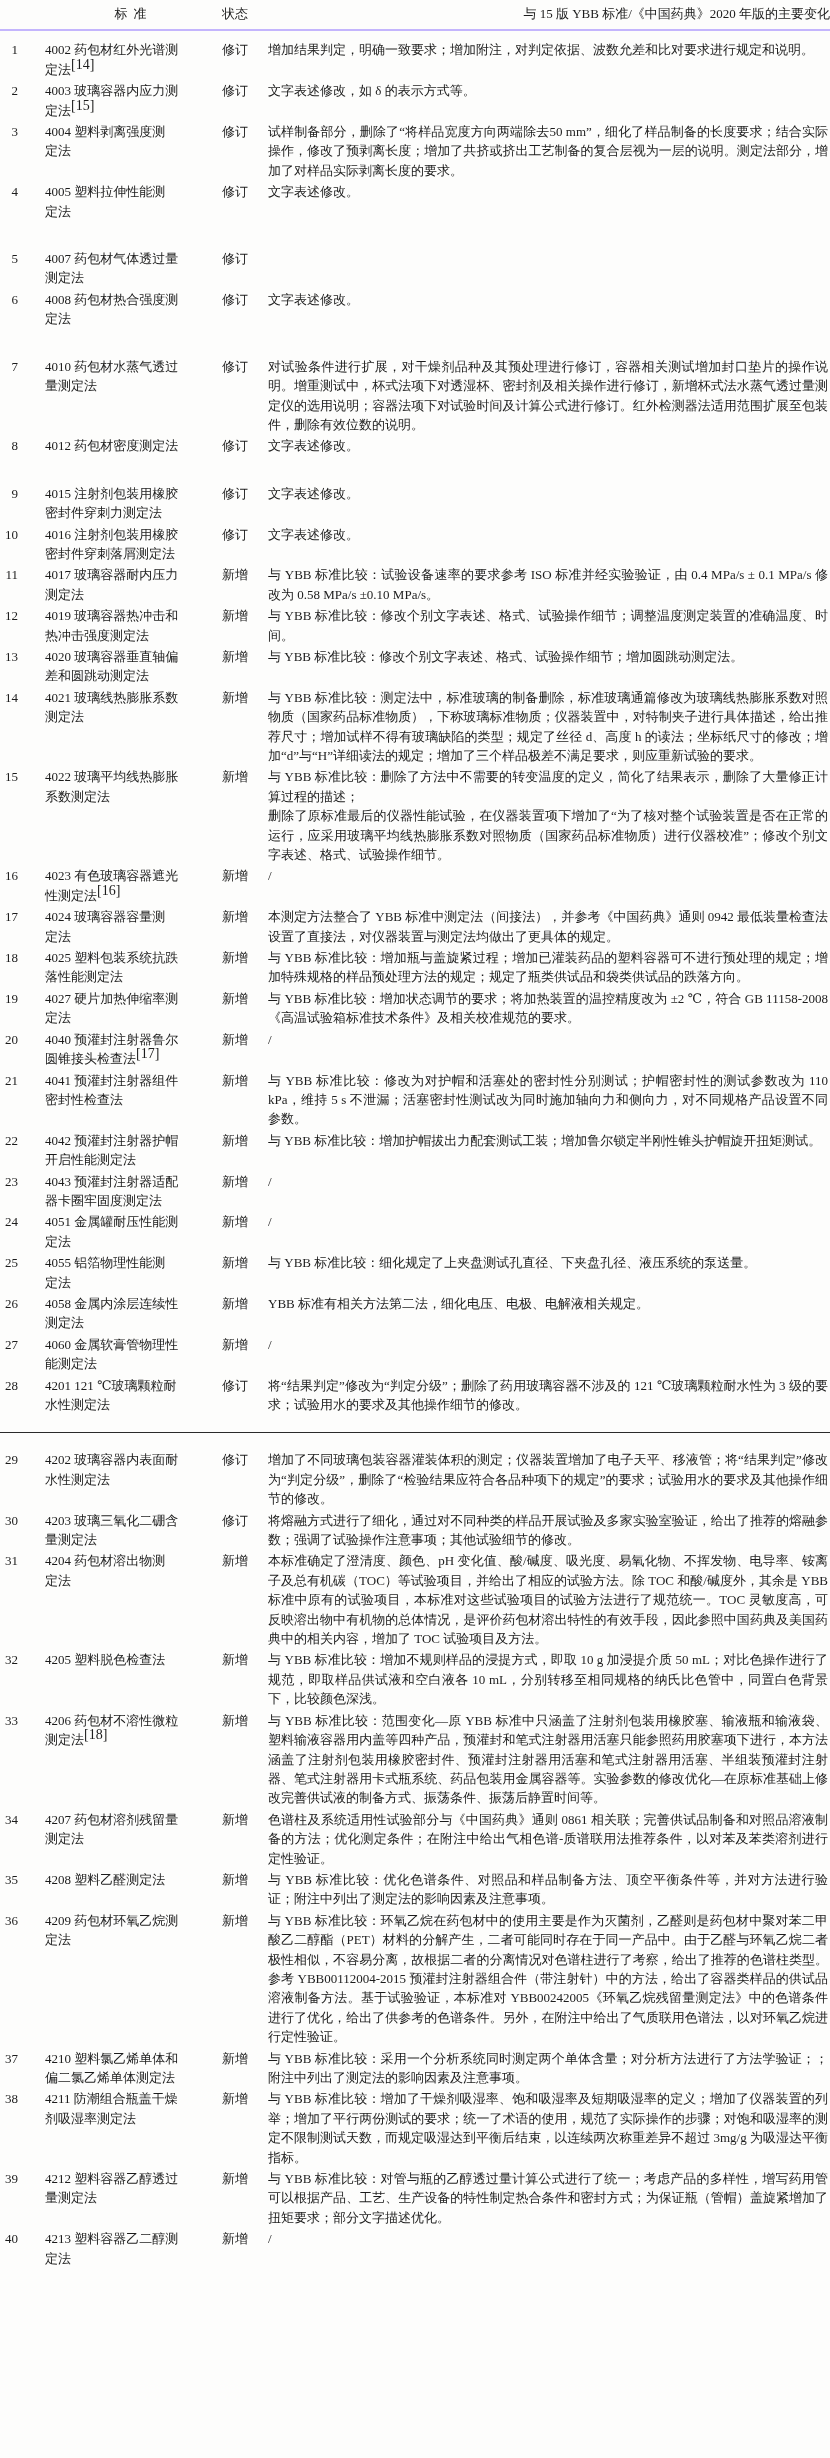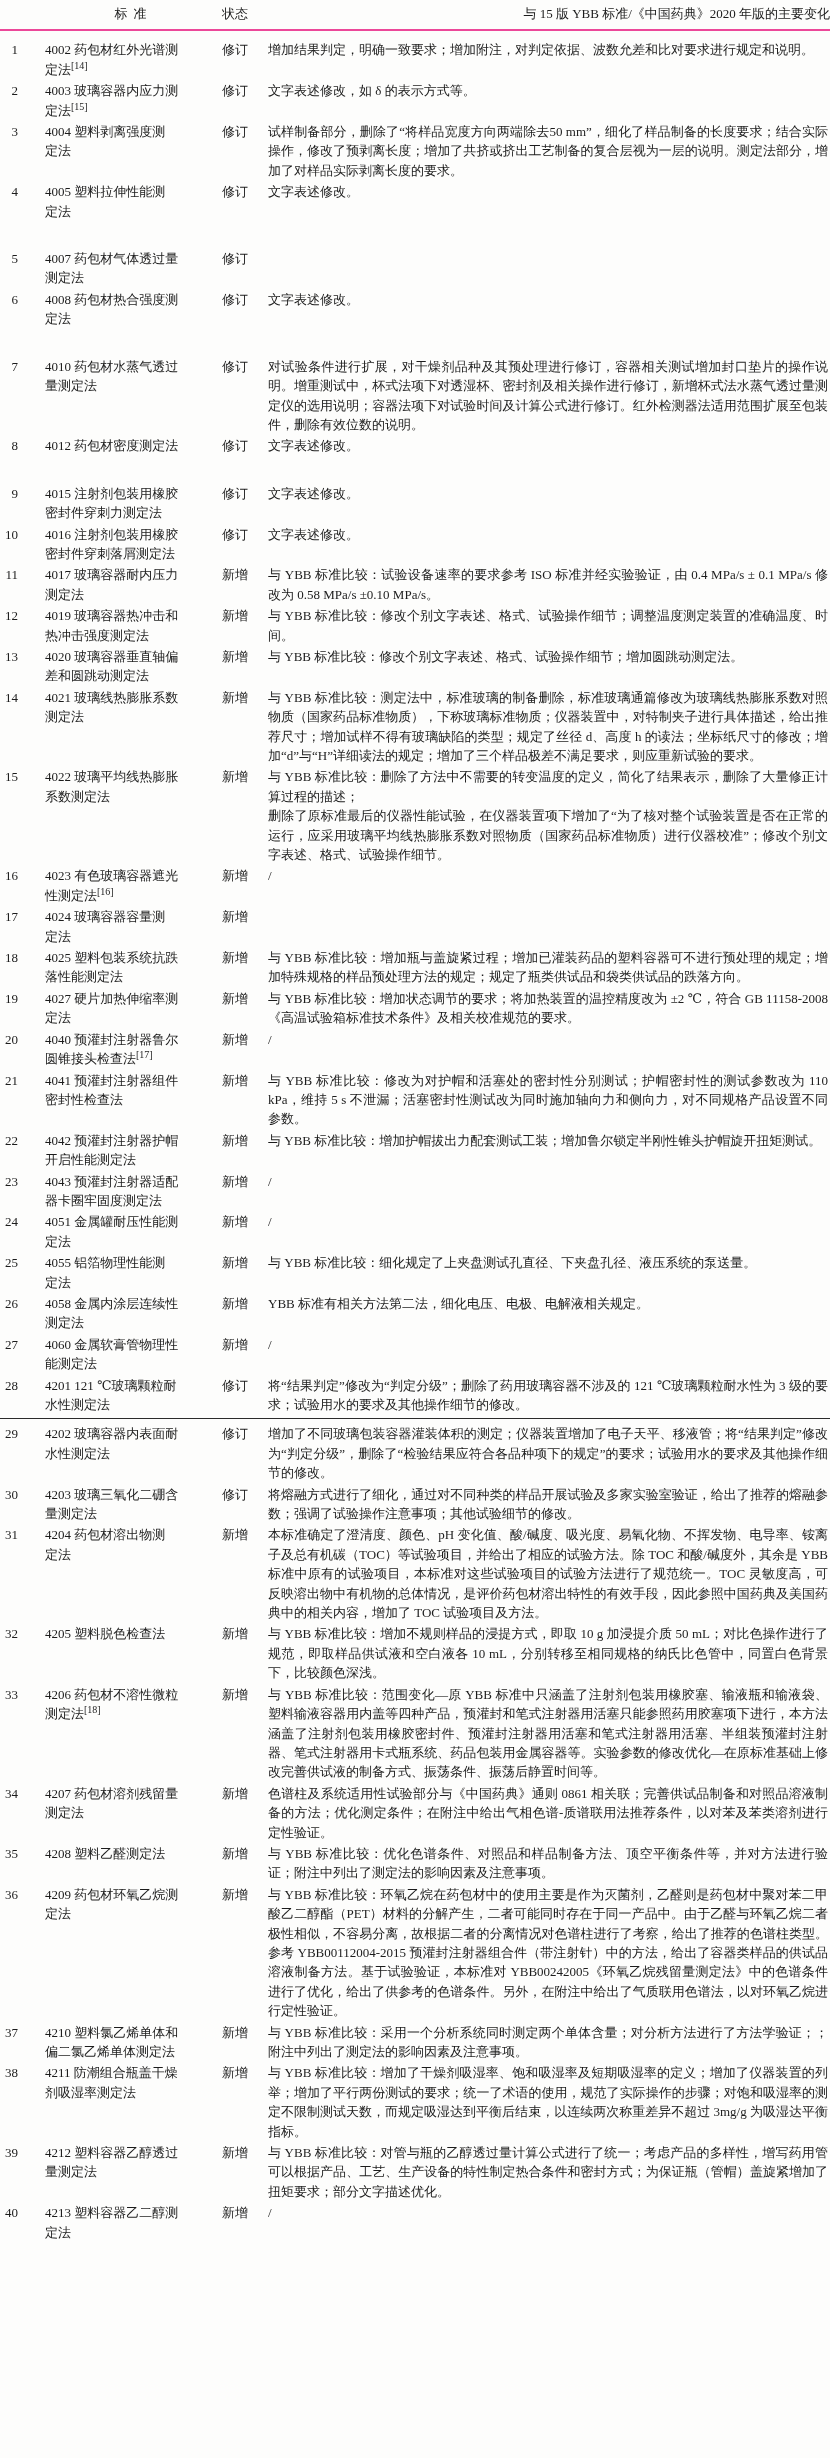--- a/index.html
+++ b/index.html
@@ -13,42 +13,42 @@
     font-size: 13px;
     line-height: 19.4px;
   }
   .table-wrap { padding-top: 4px; }
 
   .header-row {
     display: grid;
     grid-template-columns: 45px 177px 46px 1fr;
     align-items: end;
     padding-bottom: 6px;
-    border-bottom: 2px solid #ec4899;
+    border-bottom: 2px solid #c4b5fd;
     margin-bottom: 9px;
   }
   .header-standard { grid-column: 2; text-align: center; letter-spacing: 6px; }
   .header-status   { grid-column: 3; text-align: left; }
   .header-changes  { grid-column: 4; text-align: right; }
 
   .row {
     display: grid;
     grid-template-columns: 45px 177px 46px 1fr;
     margin-bottom: 2px;
   }
   .row.gap-after { margin-bottom: 28px; }
   .row.rule-after {
     border-bottom: 1.5px solid #2a2a2a;
-    padding-bottom: 4px;
-    margin-bottom: 5px;
+    padding-bottom: 18px;
+    margin-bottom: 17px;
   }
   .cell-num { text-align: right; padding-right: 27px; }
   .cell-standard { white-space: pre-line; text-align: justify; }
   .cell-standard sup {
-    font-size: 10px;
+    font-size: 14px;
     line-height: 0;
     vertical-align: super;
     white-space: nowrap;
   }
   .cell-status { }
   .cell-changes { text-align: justify; padding-right: 2px; }
   .cell-changes .para { margin: 0; }
 </style>
 </head>
 <body>
@@ -217,20 +217,23 @@
     <div class="cell-changes">
           <div class="para">/</div>
         </div>
   </div>
 
   <div class="row">
     <div class="cell-num">17</div>
     <div class="cell-standard"><span>4024 玻璃容器容量测
 定法</span><sup></sup></div>
     <div class="cell-status">新增</div>
+    <div class="cell-changes">
+          <div class="para">本测定方法整合了 YBB 标准中测定法（间接法），并参考《中国药典》通则 0942 最低装量检查法设置了直接法，对仪器装置与测定法均做出了更具体的规定。</div>
+        </div>
   </div>
 
   <div class="row">
     <div class="cell-num">18</div>
     <div class="cell-standard"><span>4025 塑料包装系统抗跌
 落性能测定法</span><sup></sup></div>
     <div class="cell-status">新增</div>
     <div class="cell-changes">
           <div class="para">与 YBB 标准比较：增加瓶与盖旋紧过程；增加已灌装药品的塑料容器可不进行预处理的规定；增加特殊规格的样品预处理方法的规定；规定了瓶类供试品和袋类供试品的跌落方向。</div>
         </div>

